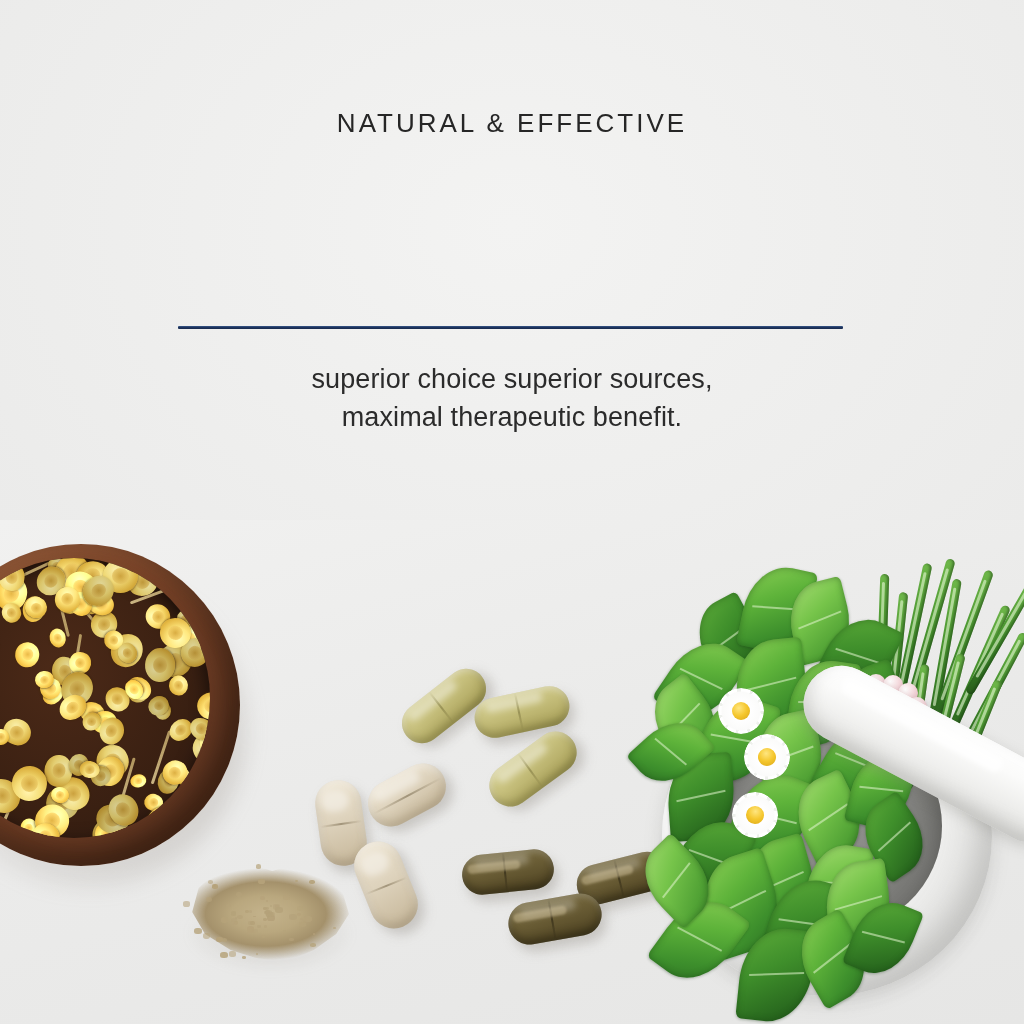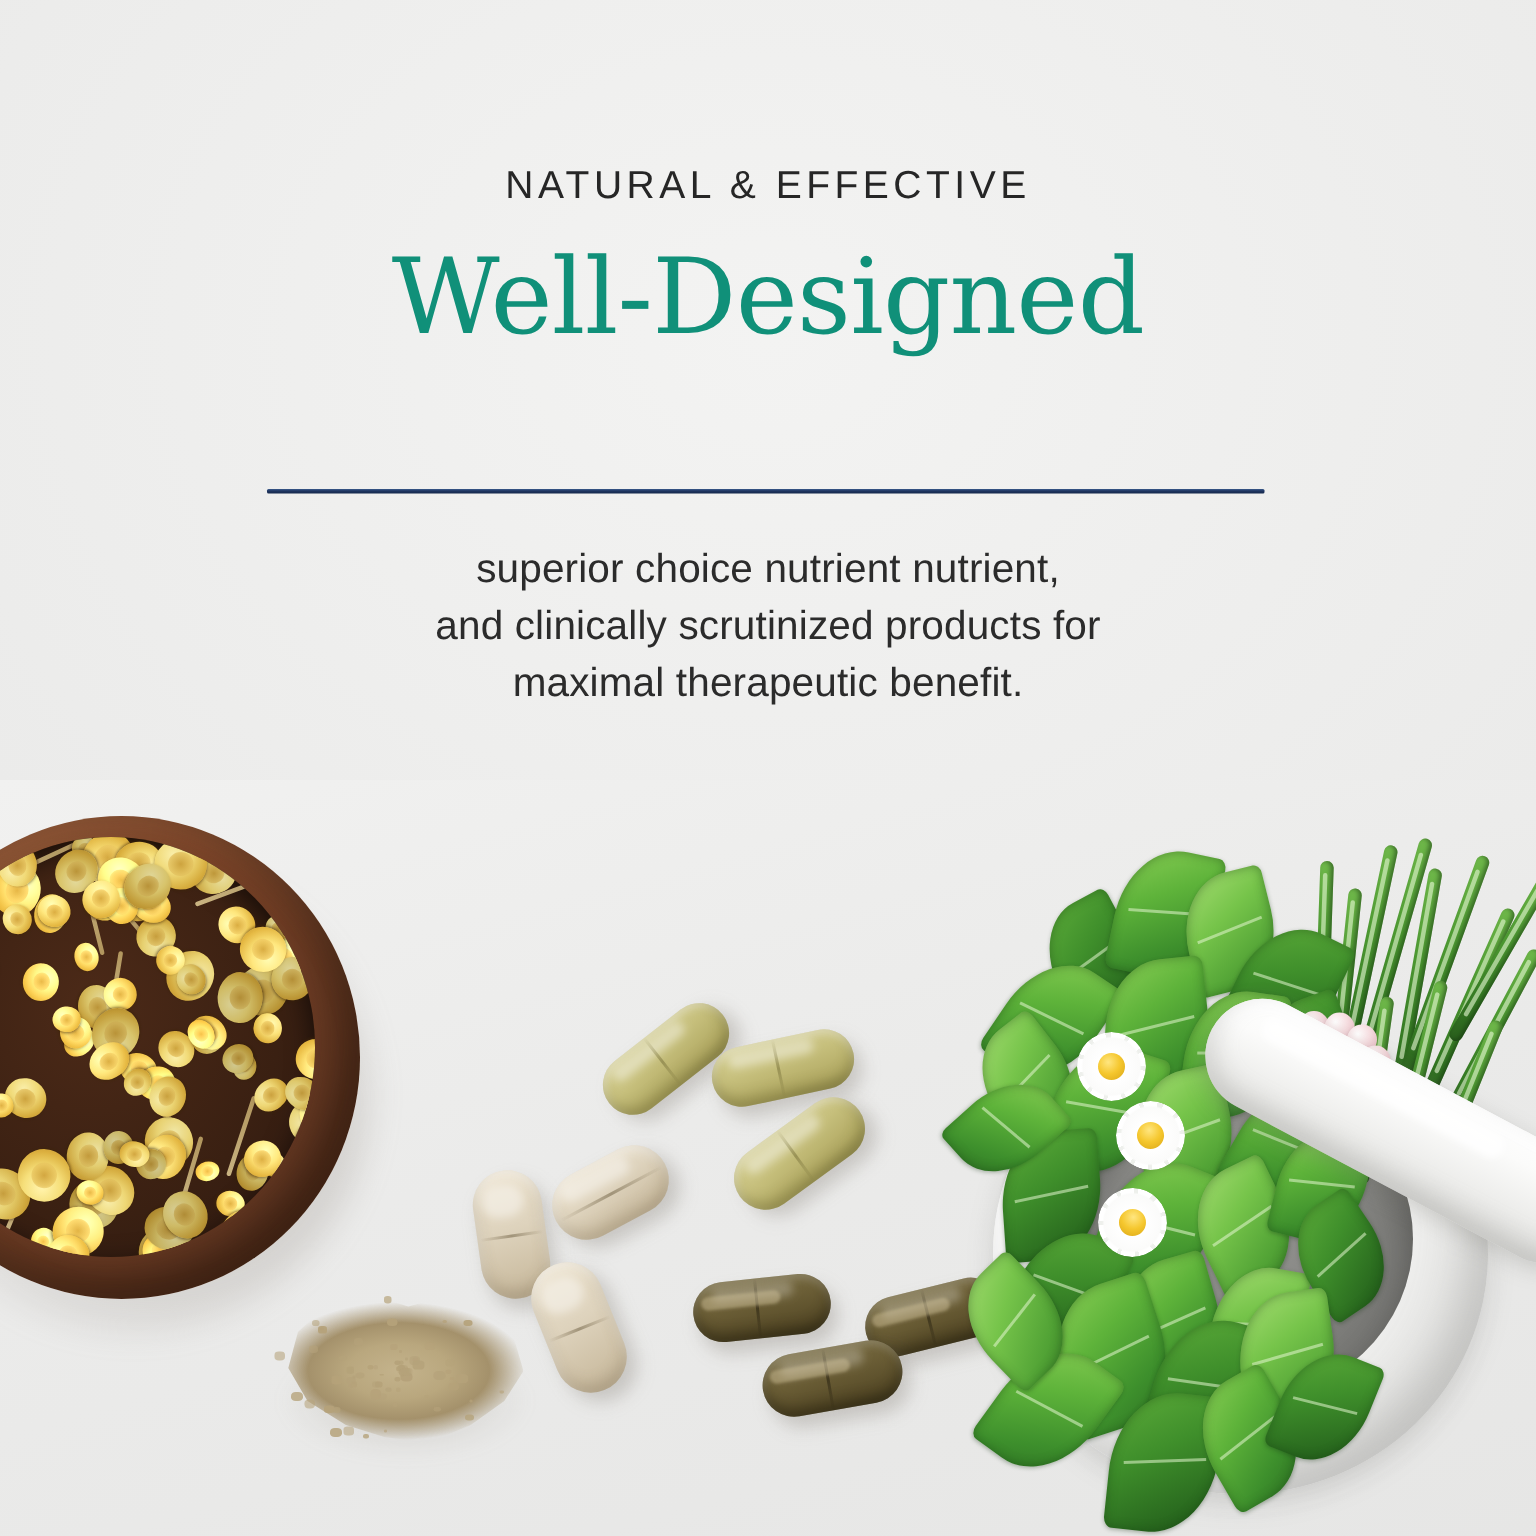--- a/index.html
+++ b/index.html
@@ -254,28 +254,26 @@
 </head>
 <body>
 
 <div class="canvas">
 
   <div class="text-block">
 
     <div class="eyebrow">NATURAL &amp; EFFECTIVE</div>
 
     <div class="headline">
-      <span class="hl-line">Well-Designed</span>
     </div>
 
     <div class="divider"></div>
 
     <div class="body-copy">
-      <span class="bc-line">superior choice nutrient nutrient,</span>
-      <span class="bc-line">and clinically scrutinized products for</span>
+      <span class="bc-line">superior choice superior sources,</span>
       <span class="bc-line">maximal therapeutic benefit.</span>
     </div>
   </div>
 
   <div class="photo-stage">
     <div class="surface"></div>
 
     <div class="bowl-wrap">
       <div class="bowl-shadow"></div>
       <div class="bowl">

